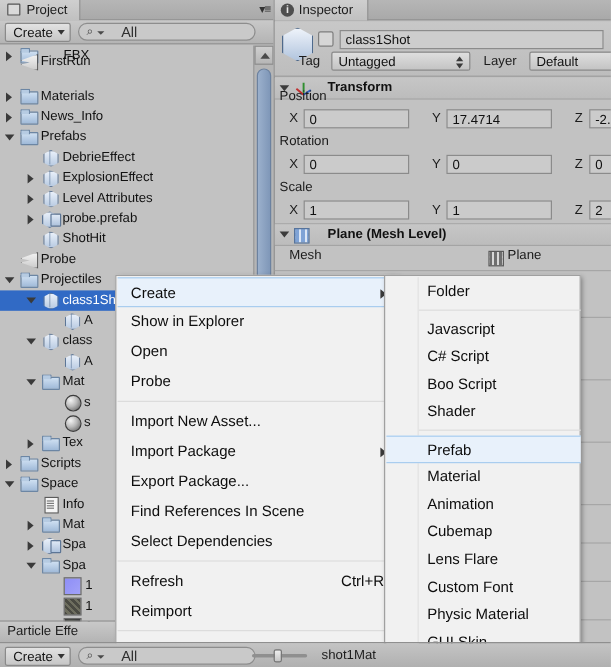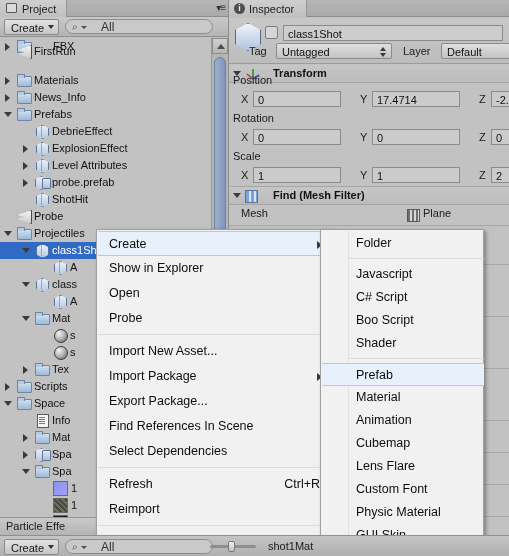--- a/index.html
+++ b/index.html
@@ -675,21 +675,21 @@
     <span class="axis-label" style="top:169px; left:131px">Y</span>
     <div class="num-field" style="top:167px; left:143px; width:88px">1</div>
     <span class="axis-label" style="top:169px; left:250px">Z</span>
     <div class="num-field" style="top:167px; left:262px; width:88px">2</div>
 
     <div class="insp-divider" style="top:186px"></div>
 
     <div class="comp-header" style="top:187px">
       <span class="comp-arrow"></span>
       <span class="meshfilter-icon"></span>
-      <span class="comp-title">Find (Mesh Filter)</span>
+      <span class="comp-title">Plane (Mesh Level)</span>
     </div>
     <span class="mesh-row-label" style="top:207px">Mesh</span>
     <span class="mesh-val" style="top:207px">Plane</span>
 
     <div class="insp-divider" style="top:225px"></div>
     <div class="insp-divider" style="top:264px"></div>
     <div class="insp-divider" style="top:316px"></div>
     <div class="insp-divider" style="top:368px"></div>
     <div class="insp-divider" style="top:420px"></div>
     <div class="insp-divider" style="top:452px"></div>

